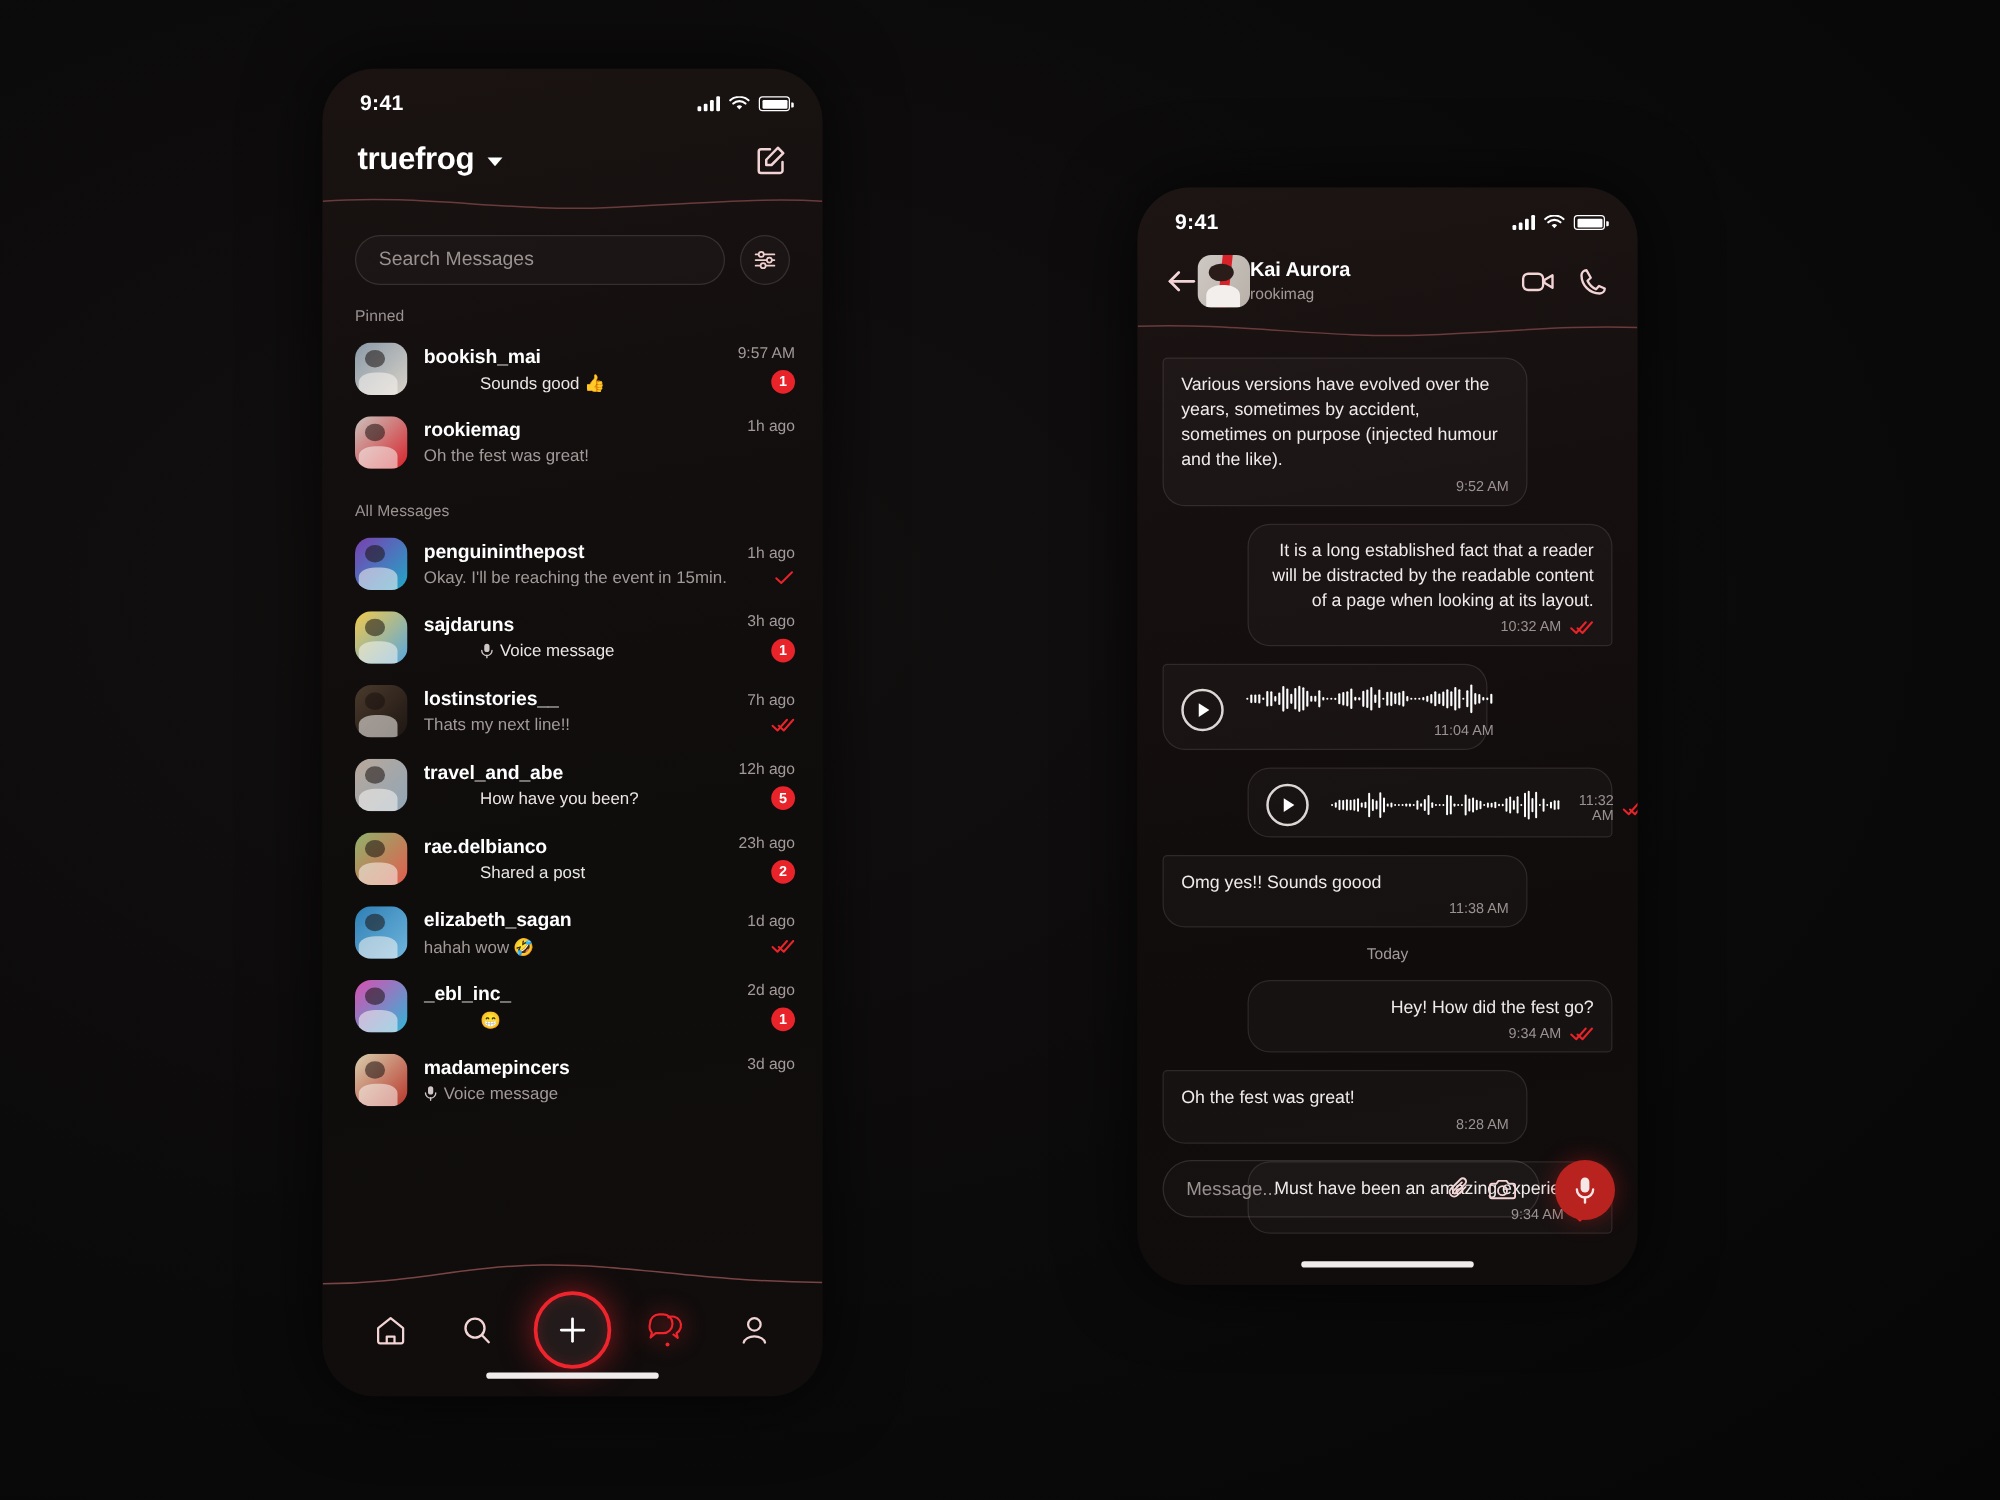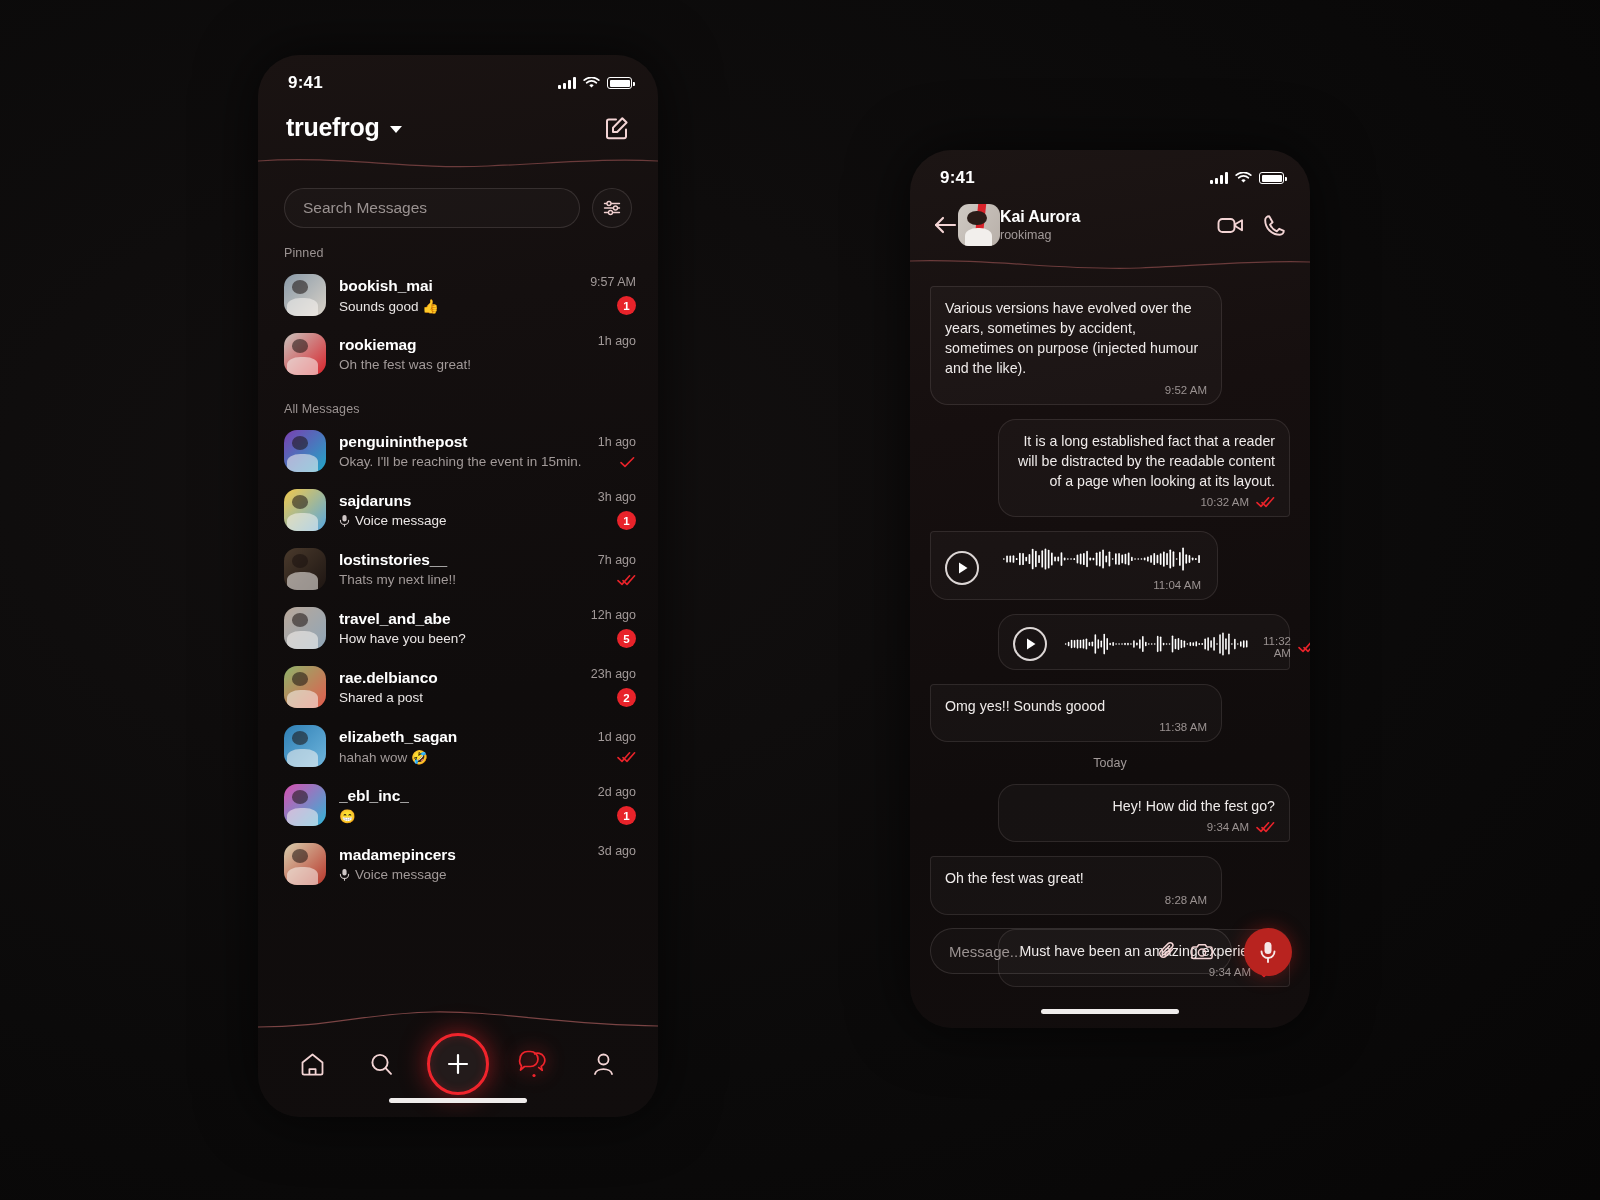--- a/index.html
+++ b/index.html
@@ -58,21 +58,21 @@
   
   .section-label { color:#9b9392; font-size:12.5px; padding: 18px 0 6px 26px; letter-spacing:.1px; }
   .list { padding: 0 22px 0 26px; }
   .row { display:flex; align-items:center; gap:13px; padding: 8px 0 9px 0; }
   .avatar { width:42px;height:42px;border-radius:13px;flex:0 0 42px; overflow:hidden; position:relative;}
   .rowmid { flex:1; min-width:0; }
   .rowname { color:#fff; font-size:15.5px; font-weight:700; letter-spacing:-.1px; margin-bottom:3px;
     white-space:nowrap; overflow:hidden; text-overflow:ellipsis;}
   .rowprev { color:#a29a99; font-size:13.5px; white-space:nowrap; overflow:hidden; text-overflow:ellipsis;
     display:flex; align-items:center; gap:5px;}
-  .rowprev.bright { color:#eae6e5; }
+  .rowprev.bright { color:#eae6e5;margin-left:45px; }
   .rowright { display:flex; flex-direction:column; align-items:flex-end; gap:7px; flex:0 0 auto; }
   .rowtime { color:#a29a99; font-size:12.5px; white-space:nowrap; }
   .badge { min-width:19px;height:19px;border-radius:10px;background:#e8232a;color:#fff;font-size:11.5px;
     font-weight:700;display:flex;align-items:center;justify-content:center;padding:0 5px; }
   .ticks { line-height:0; }
 
   
   .tabbar { position:absolute; left:0; right:0; bottom:0; height:112px; }
   .tabwave { position:absolute; top:0; left:0; width:100%; height:30px; }
   .tabs { position:absolute; left:0;right:0; top:28px; display:flex; align-items:center;
@@ -464,21 +464,21 @@
         <div class="bub out">
           <div class="txt">It is a long established fact that a reader will be distracted by the readable content of a page when looking at its layout.</div>
           <div class="meta">
             <div class="time">10:32 AM</div>
             <div class="ticks"><svg width="19" height="12" viewBox="0 0 19 12">
                 <path d="M1 6.6 L5 10.4 L12.6 1.8" stroke="#e8232a" stroke-width="1.6" fill="none" stroke-linecap="round" stroke-linejoin="round"></path>
                 <path d="M6 6.6 L10 10.4 L17.6 1.8" stroke="#e8232a" stroke-width="1.6" fill="none" stroke-linecap="round" stroke-linejoin="round"></path>
               </svg></div>
           </div>
         </div>
-        <div class="bub in voice" style="width: 288px;">
+        <div class="bub in voice" style="width: 260px;">
           <div class="play">
             <svg width="20" height="20" viewBox="0 0 20 20">
               <path d="M7 4.5 L15.5 10 L7 15.5 Z" fill="#ffffff"></path>
             </svg>
           </div>
           <div style="flex:1;display:flex;flex-direction:column;align-items:flex-end;">
             <svg width="200" height="30" viewBox="0 0 200 30">
               <rect x="2.0" y="14.2" width="1.7" height="1.6" rx="0.85" fill="#ffffff"></rect>
               <rect x="5.2" y="11.6" width="1.7" height="6.9" rx="0.85" fill="#ffffff"></rect>
               <rect x="8.4" y="11.6" width="1.7" height="6.8" rx="0.85" fill="#ffffff"></rect>

